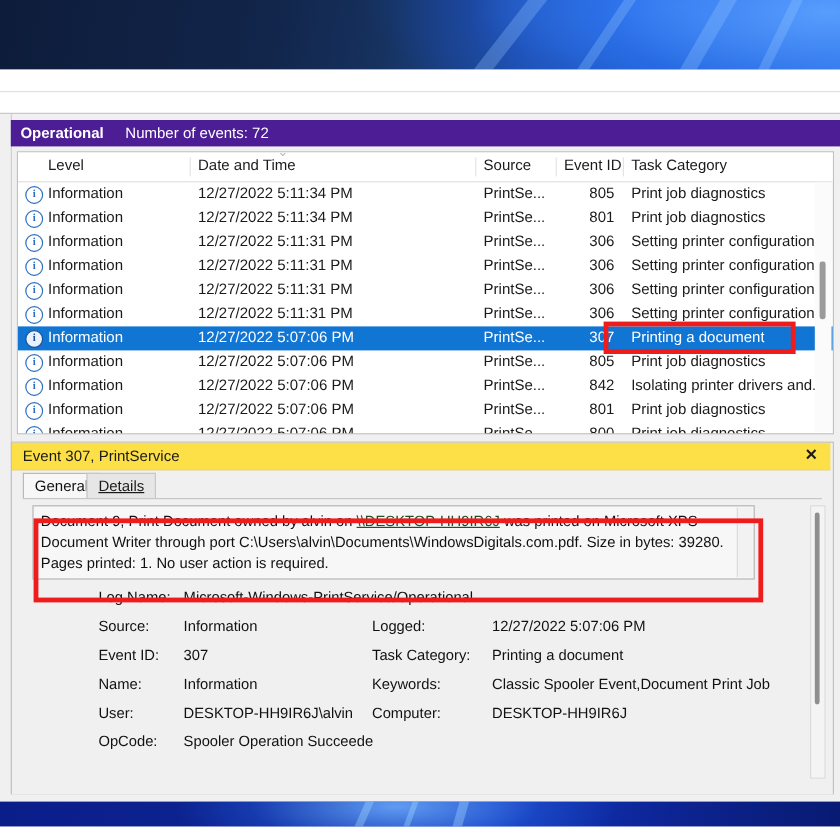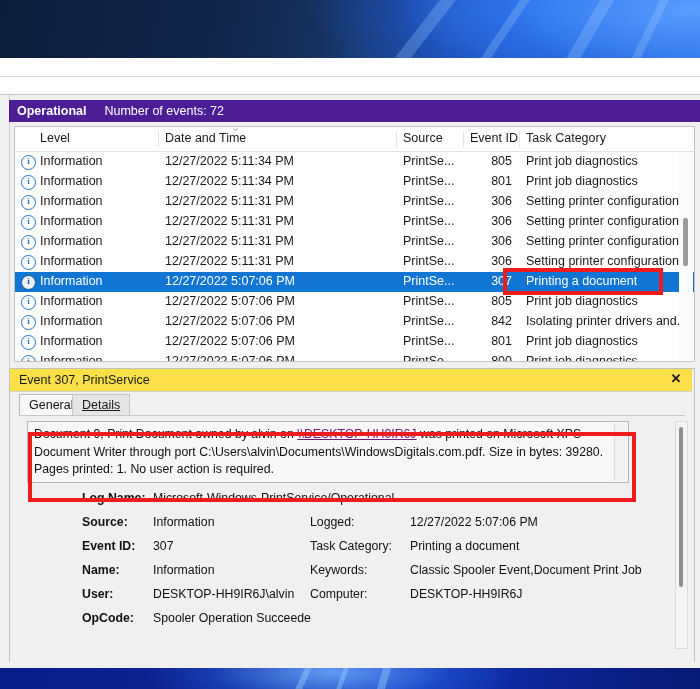--- a/index.html
+++ b/index.html
@@ -105,32 +105,32 @@
   .tab.active{background:#f7f7f7;border-color:#b9b9b9;color:#111;}
   .tab-1{left:0;}
   .tab-2{left:53px;text-decoration:underline;}
   .tab-underline{position:absolute;left:9px;top:46px;width:666px;height:1px;background:#c7c7c7;}
 
   .desc-box{
     position:absolute;left:17px;top:52px;width:600px;height:60px;
     background:#f7f7f7;border:1px solid #b5b5b5;overflow:hidden;
   }
   .desc-text{position:absolute;left:6px;top:4px;width:575px;font-size:12.3px;line-height:17.5px;color:#111;}
-  .desc-text a{color:#701a75;text-decoration:underline;}
+  .desc-text a{color:#14532d;text-decoration:underline;}
   .desc-vscroll{position:absolute;right:1px;top:1px;width:12px;height:58px;background:#f2f2f2;border-left:1px solid #ddd;}
 
   .ann-desc{
     position:absolute;left:28px;top:432px;width:608px;height:70px;
     border:4px solid #ee1c1c;box-sizing:border-box;z-index:40;
   }
 
   
   .props{position:absolute;left:17px;top:122px;width:620px;font-size:12.3px;color:#111;}
   .prow{position:relative;height:24px;}
-  .pl{position:absolute;left:55px;top:0;font-weight:bold;}
+  .pl{position:absolute;left:55px;top:0;}
   .pv{position:absolute;left:126px;top:0;}
   .pl2{position:absolute;left:283px;top:0;}
   .pv2{position:absolute;left:383px;top:0;}
 
   .detail-vscroll{position:absolute;right:6px;top:52px;width:13px;height:228px;background:#f4f4f4;border:1px solid #dcdcdc;box-sizing:border-box;}
   .detail-vthumb{position:absolute;right:11px;top:58px;width:4px;height:160px;background:#8f8f8f;border-radius:2px;}
 
   .panel-bottom-edge{position:absolute;left:0;top:567px;width:700px;height:7px;background:#f0f0f0;}
 
   

